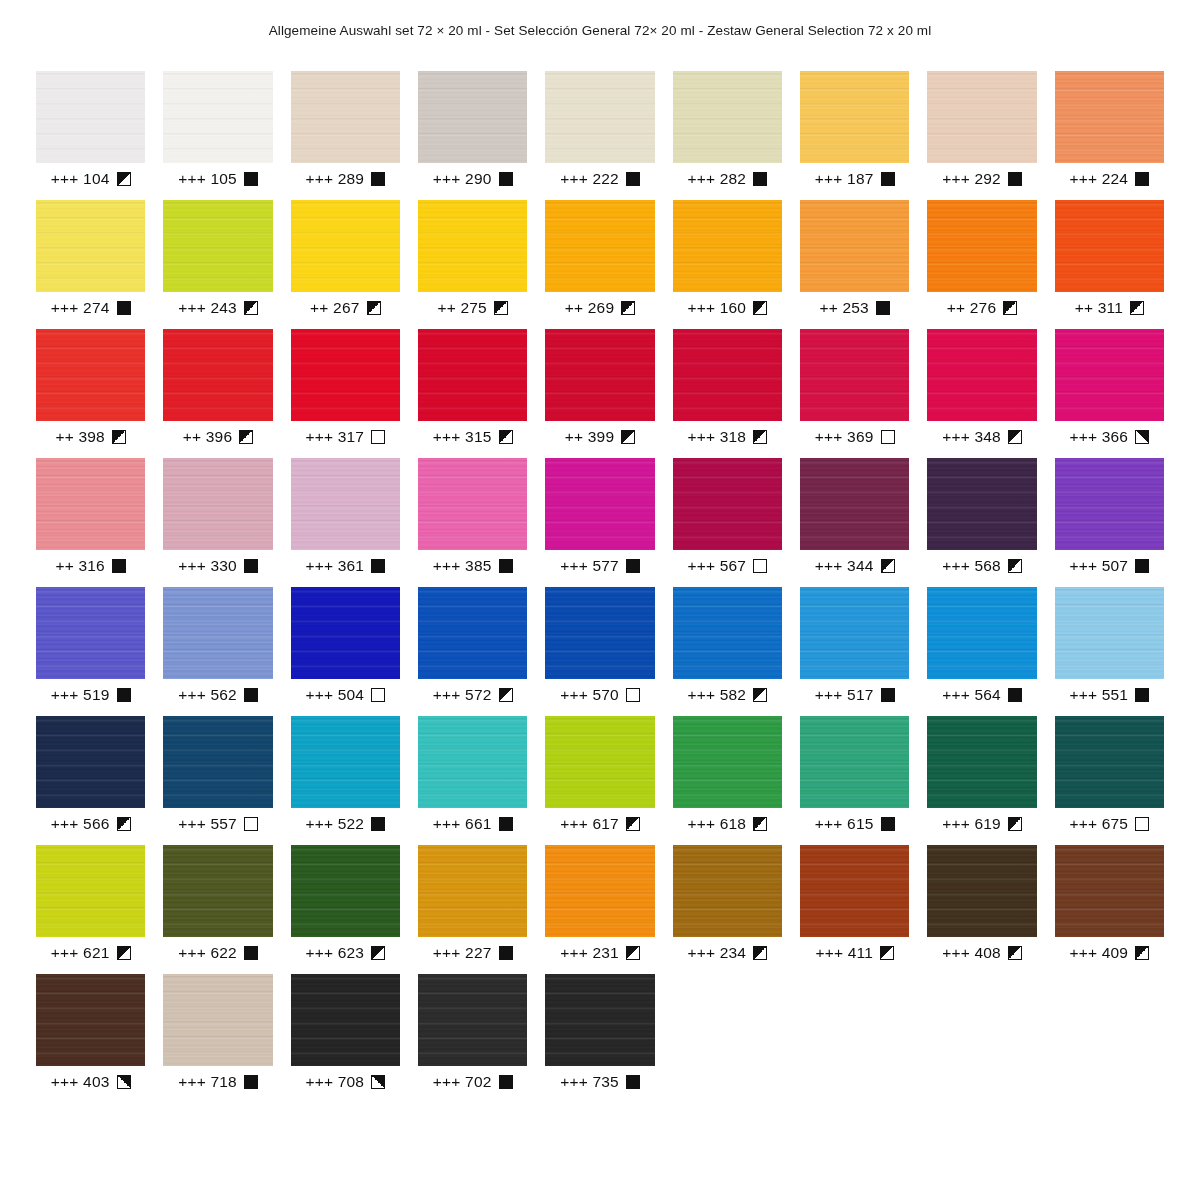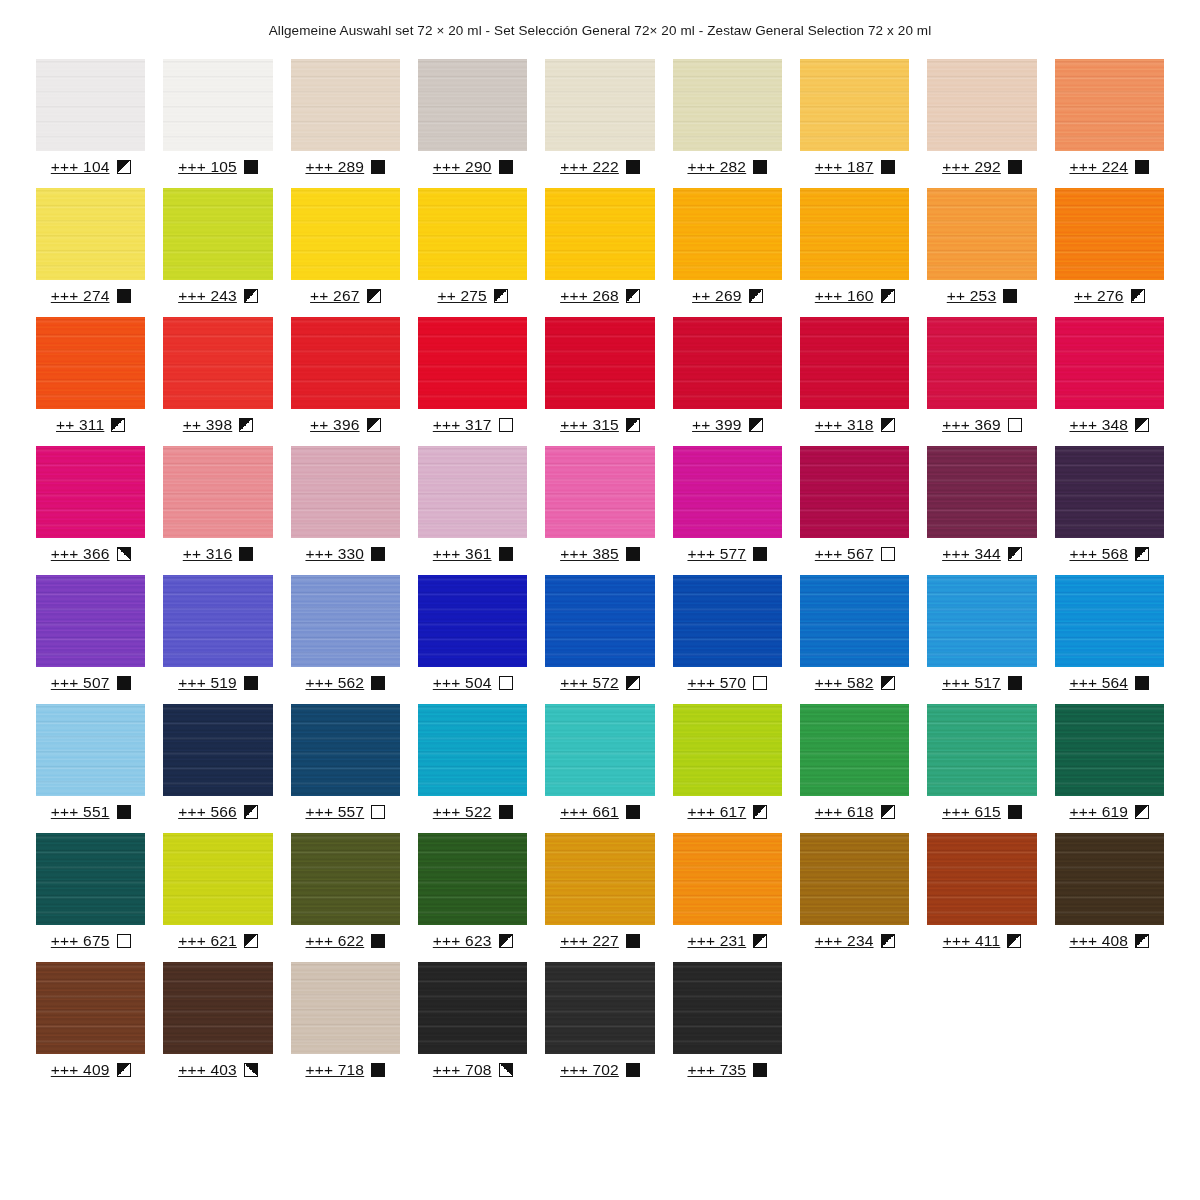--- a/index.html
+++ b/index.html
@@ -31,22 +31,21 @@
     line-height: 25px;
     letter-spacing: 0.1px;
     color: #1a1a1a;
     white-space: nowrap;
   }
   .grid {
     display: grid;
     grid-template-columns: repeat(9, 1fr);
     column-gap: 18px;
     row-gap: 12px;
-    margin-top: 4px;
-    text-decoration: underline;
+    margin-top: 16px;
   }
   .swatch-cell {
     display: flex;
     flex-direction: column;
   }
   .chip {
     width: 100%;
     height: 92px;
     position: relative;
     overflow: hidden;
@@ -215,27 +214,20 @@
         </div>
       </div>
       <div class="swatch-cell">
         <div class="chip" style="background-color: rgb(251, 207, 16);"></div>
         <div class="caption">
           <span class="code">++ 275</span>
           <span class="opacity-mark semi2"></span>
         </div>
       </div>
       <div class="swatch-cell">
-        <div class="chip" style="background-color: rgb(252, 197, 11);"></div>
-        <div class="caption">
-          <span class="code">+++ 268</span>
-          <span class="opacity-mark semi2"></span>
-        </div>
-      </div>
-      <div class="swatch-cell">
         <div class="chip" style="background-color: rgb(249, 171, 9);"></div>
         <div class="caption">
           <span class="code">++ 269</span>
           <span class="opacity-mark semi2"></span>
         </div>
       </div>
       <div class="swatch-cell">
         <div class="chip" style="background-color: rgb(248, 168, 12);"></div>
         <div class="caption">
           <span class="code">+++ 160</span>

